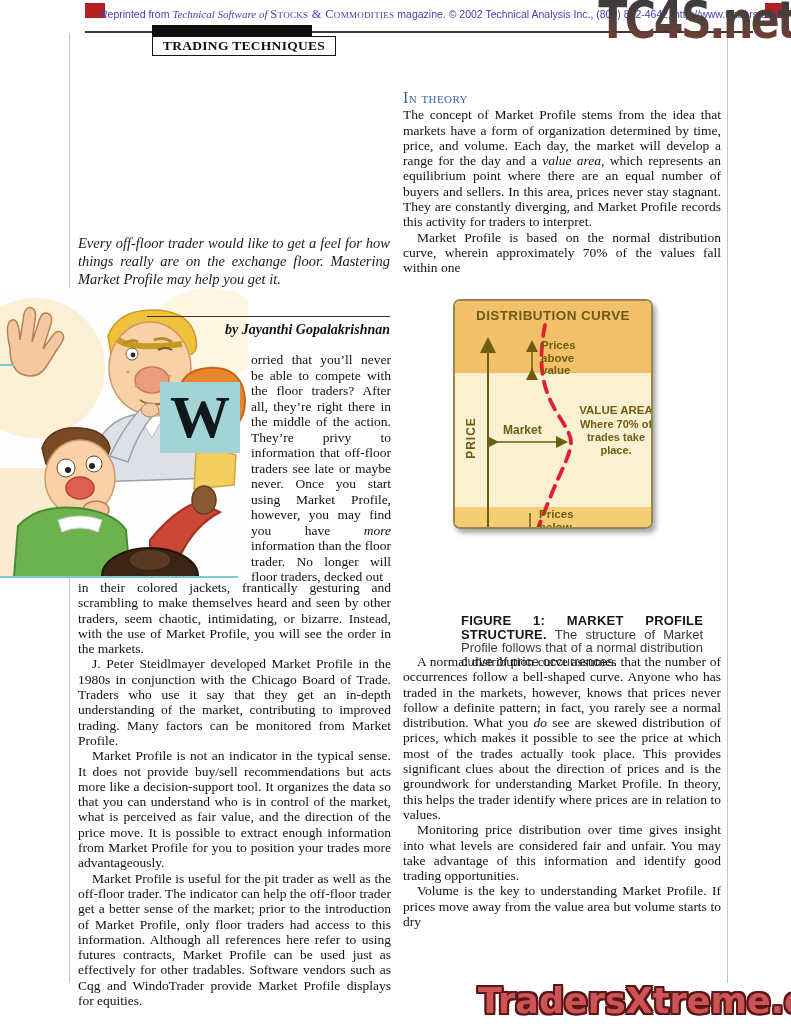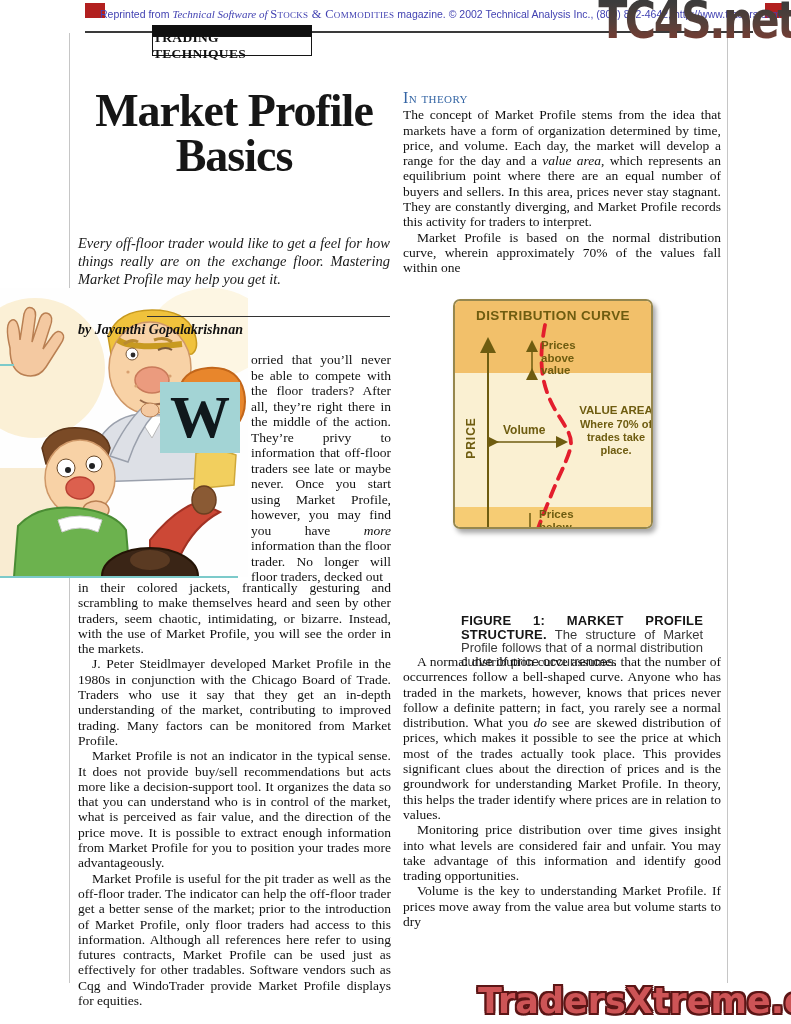--- a/index.html
+++ b/index.html
@@ -21,21 +21,21 @@
   
   .reprint {
     position:absolute; left:100px; top:7px; width:600px;
     font-family:"Liberation Sans", sans-serif; font-size:10.5px; color:#4242b2;
     white-space:nowrap; z-index:2;
   }
   .reprint .ital { font-family:"Liberation Serif", serif; font-style:italic; font-size:11px; }
   .reprint .smcaps { font-family:"Liberation Serif", serif; font-variant:small-caps; font-size:12.5px; letter-spacing:.3px; }
   .tt-bar { position:absolute; left:152px; top:25px; width:160px; height:11px; background:#101010; z-index:2; }
   .tt-box {
-    position:absolute; left:152px; top:36px; width:160px; height:20px; z-index:2;
+    position:absolute; left:152px; top:36px; width:184px; height:20px; z-index:2;
     border:1.5px solid #141414; background:#fff;
     font-weight:bold; font-size:13.5px; letter-spacing:.3px;
     display:flex; align-items:center; justify-content:center;
   }
 
   
   .wm-tc4s {
     position:absolute; right:-4px; top:-10px; z-index:9;
     font-family:"DejaVu Sans", sans-serif; font-weight:bold; font-size:52px; letter-spacing:-3px;
     transform:scaleX(.82); transform-origin:right top;
@@ -62,21 +62,21 @@
     position:absolute; left:78px; top:88px; width:312px; z-index:3;
     text-align:center; font-weight:bold; font-size:46px; line-height:45px; letter-spacing:-1px; color:#161616;
   }
   .deck {
     position:absolute; left:78px; top:234px; width:312px; z-index:3;
     font-style:italic; font-size:14.5px; line-height:18px; text-align:justify; color:#1a1a1a;
   }
   .byline-rule { position:absolute; left:147px; top:316px; width:243px; height:1px; background:#333; z-index:3; }
   .byline {
     position:absolute; left:78px; top:322px; width:312px; z-index:3;
-    text-align:left; font-weight:bold; font-style:italic; font-size:14px;
+    text-align:right; font-weight:bold; font-style:italic; font-size:14px;
   }
   .cartoon { position:absolute; left:0; top:288px; width:248px; height:289px; z-index:1; }
   .teal-line-a { position:absolute; left:0; top:364px; width:14px; height:2px; background:#7ccaca; z-index:2; }
   .teal-line-b { position:absolute; left:0; top:576px; width:238px; height:2px; background:#7ccaca; z-index:2; }
   .dropcap-box {
     position:absolute; left:160px; top:382px; width:80px; height:71px; z-index:2;
     background:#a3d4d5; display:flex; align-items:center; justify-content:center;
     font-size:60px; font-weight:bold; color:#10181c; line-height:71px;
   }
   .opening {
@@ -142,21 +142,20 @@
   <div class="red-mark r"></div>
 
   <div class="reprint"><span>Reprinted from </span><span class="ital">Technical Software of </span><span class="smcaps">Stocks &amp; Commodities</span><span> magazine. © 2002 Technical Analysis Inc., (800) 832-4642, http://www.traders.com</span></div>
 
   <div class="tt-bar"></div>
   <div class="tt-box">TRADING TECHNIQUES</div>
 
   <div class="wm-tc4s">TC4S.net</div>
   <div class="wm-traders">TradersXtreme.com</div>
 
-  <h1 class="title"><span>Market Profile</span><br><span>Basics</span></h1>
   <div class="deck">Every off-floor trader would like to get a feel for how things really are on the exchange floor. Mastering Market Profile may help you get it.</div>
   <div class="byline-rule"></div>
   <div class="byline">by Jayanthi Gopalakrishnan</div>
 
   <svg class="cartoon" viewBox="0 0 248 289" xmlns="http://www.w3.org/2000/svg">
     <rect width="248" height="289" fill="#fefefe"></rect>
     <ellipse cx="35" cy="80" rx="70" ry="70" fill="#fbf0d6"></ellipse>
     <ellipse cx="210" cy="45" rx="60" ry="45" fill="#fdf6e3"></ellipse>
     <rect x="0" y="180" width="55" height="109" fill="#f9ecd2"></rect>
     <g fill="#f4c9a1" stroke="#b97f52" stroke-width="1.5">
@@ -235,21 +234,21 @@
       </defs>
       <line x1="33" y1="252" x2="33" y2="40" stroke="#6e5c10" stroke-width="2" marker-end="url(#ah)"></line>
       <line x1="33" y1="252" x2="174" y2="252" stroke="#6e5c10" stroke-width="2" marker-end="url(#ah)"></line>
       <line x1="77" y1="70" x2="77" y2="42" stroke="#6e5c10" stroke-width="1.5" marker-start="url(#ah)" marker-end="url(#ah)"></line>
       <line x1="41" y1="141" x2="110" y2="141" stroke="#6e5c10" stroke-width="1.5" marker-start="url(#ah)" marker-end="url(#ah)"></line>
       <line x1="75" y1="212" x2="75" y2="244" stroke="#6e5c10" stroke-width="1.5" marker-end="url(#ah)"></line>
       <path d="M 90,24 C 83,60 86,86 102,112 C 112,128 116,134 116,142 C 116,152 106,170 97,192 C 89,212 80,232 77,250 C 75,262 71,268 67,278" fill="none" stroke="#e31e2d" stroke-width="3.8" stroke-linecap="round" stroke-dasharray="11 8"></path>
     </svg>
     <div class="fig-title">DISTRIBUTION CURVE</div>
     <div class="fig-label lab-above">Prices above value</div>
-    <div class="fig-label lab-volume">Volume</div>
+    <div class="fig-label lab-volume">Market</div>
     <div class="fig-label lab-va">
       <span class="va-t">VALUE AREA</span>
       <span class="va-x">Where 70% of trades take place.</span>
     </div>
     <div class="fig-label lab-below">Prices below value</div>
     <div class="fig-label lab-price">PRICE</div>
     <div class="fig-label lab-time">CURVE</div>
   </div>
   <div class="caption"><b>FIGURE 1: MARKET PROFILE STRUCTURE.</b><span> The structure of Market Profile follows that of a normal distribution curve of price occurrences.</span></div>
 

